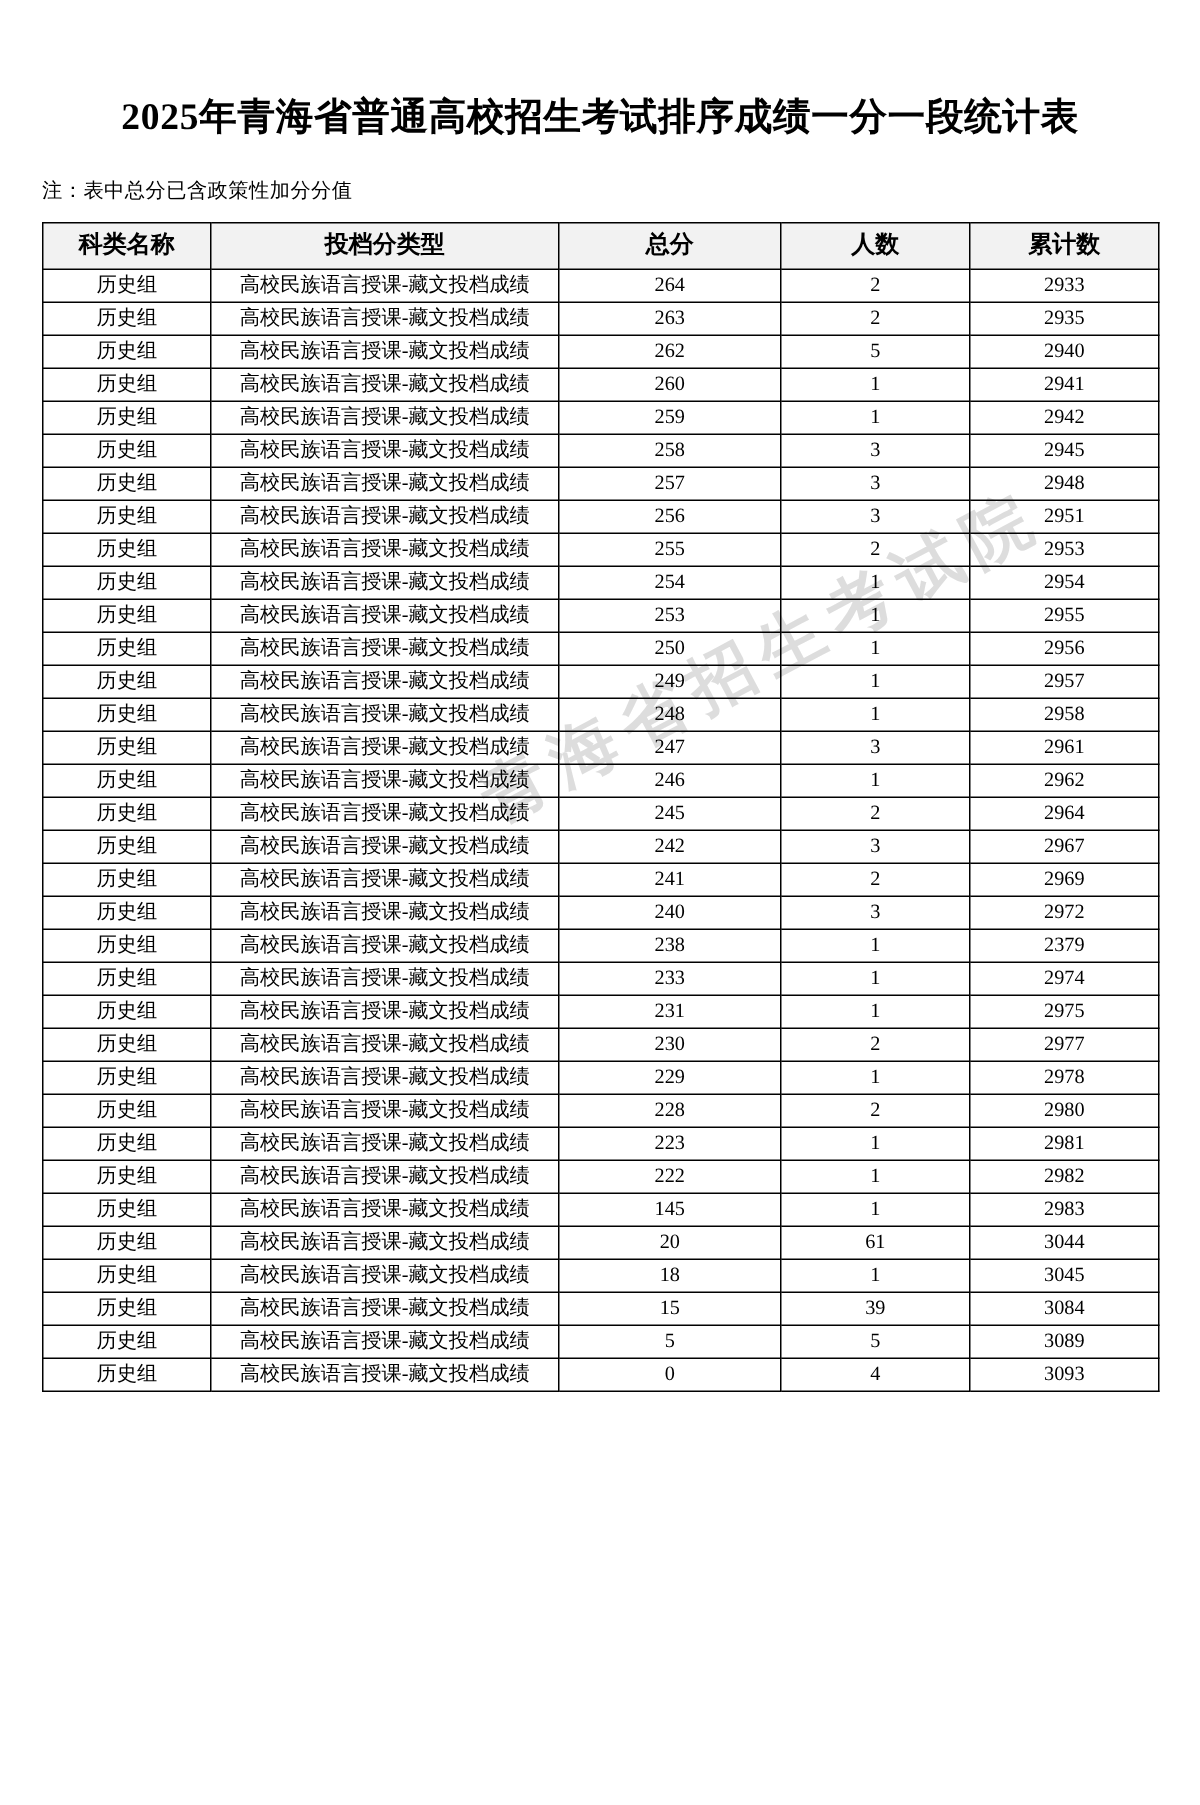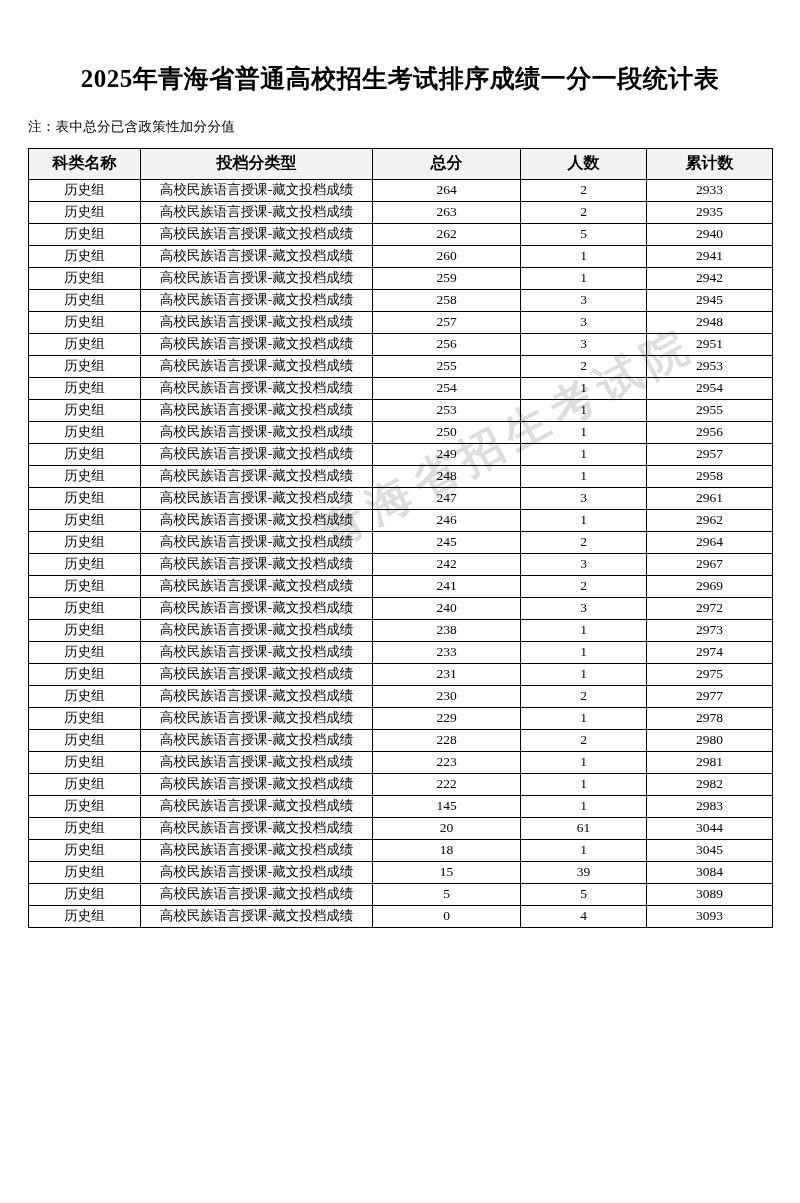--- a/index.html
+++ b/index.html
@@ -271,21 +271,21 @@
           <td>高校民族语言授课-藏文投档成绩</td>
           <td>240</td>
           <td>3</td>
           <td>2972</td>
         </tr>
         <tr>
           <td>历史组</td>
           <td>高校民族语言授课-藏文投档成绩</td>
           <td>238</td>
           <td>1</td>
-          <td>2973</td>
+          <td>2379</td>
         </tr>
         <tr>
           <td>历史组</td>
           <td>高校民族语言授课-藏文投档成绩</td>
           <td>233</td>
           <td>1</td>
           <td>2974</td>
         </tr>
         <tr>
           <td>历史组</td>

